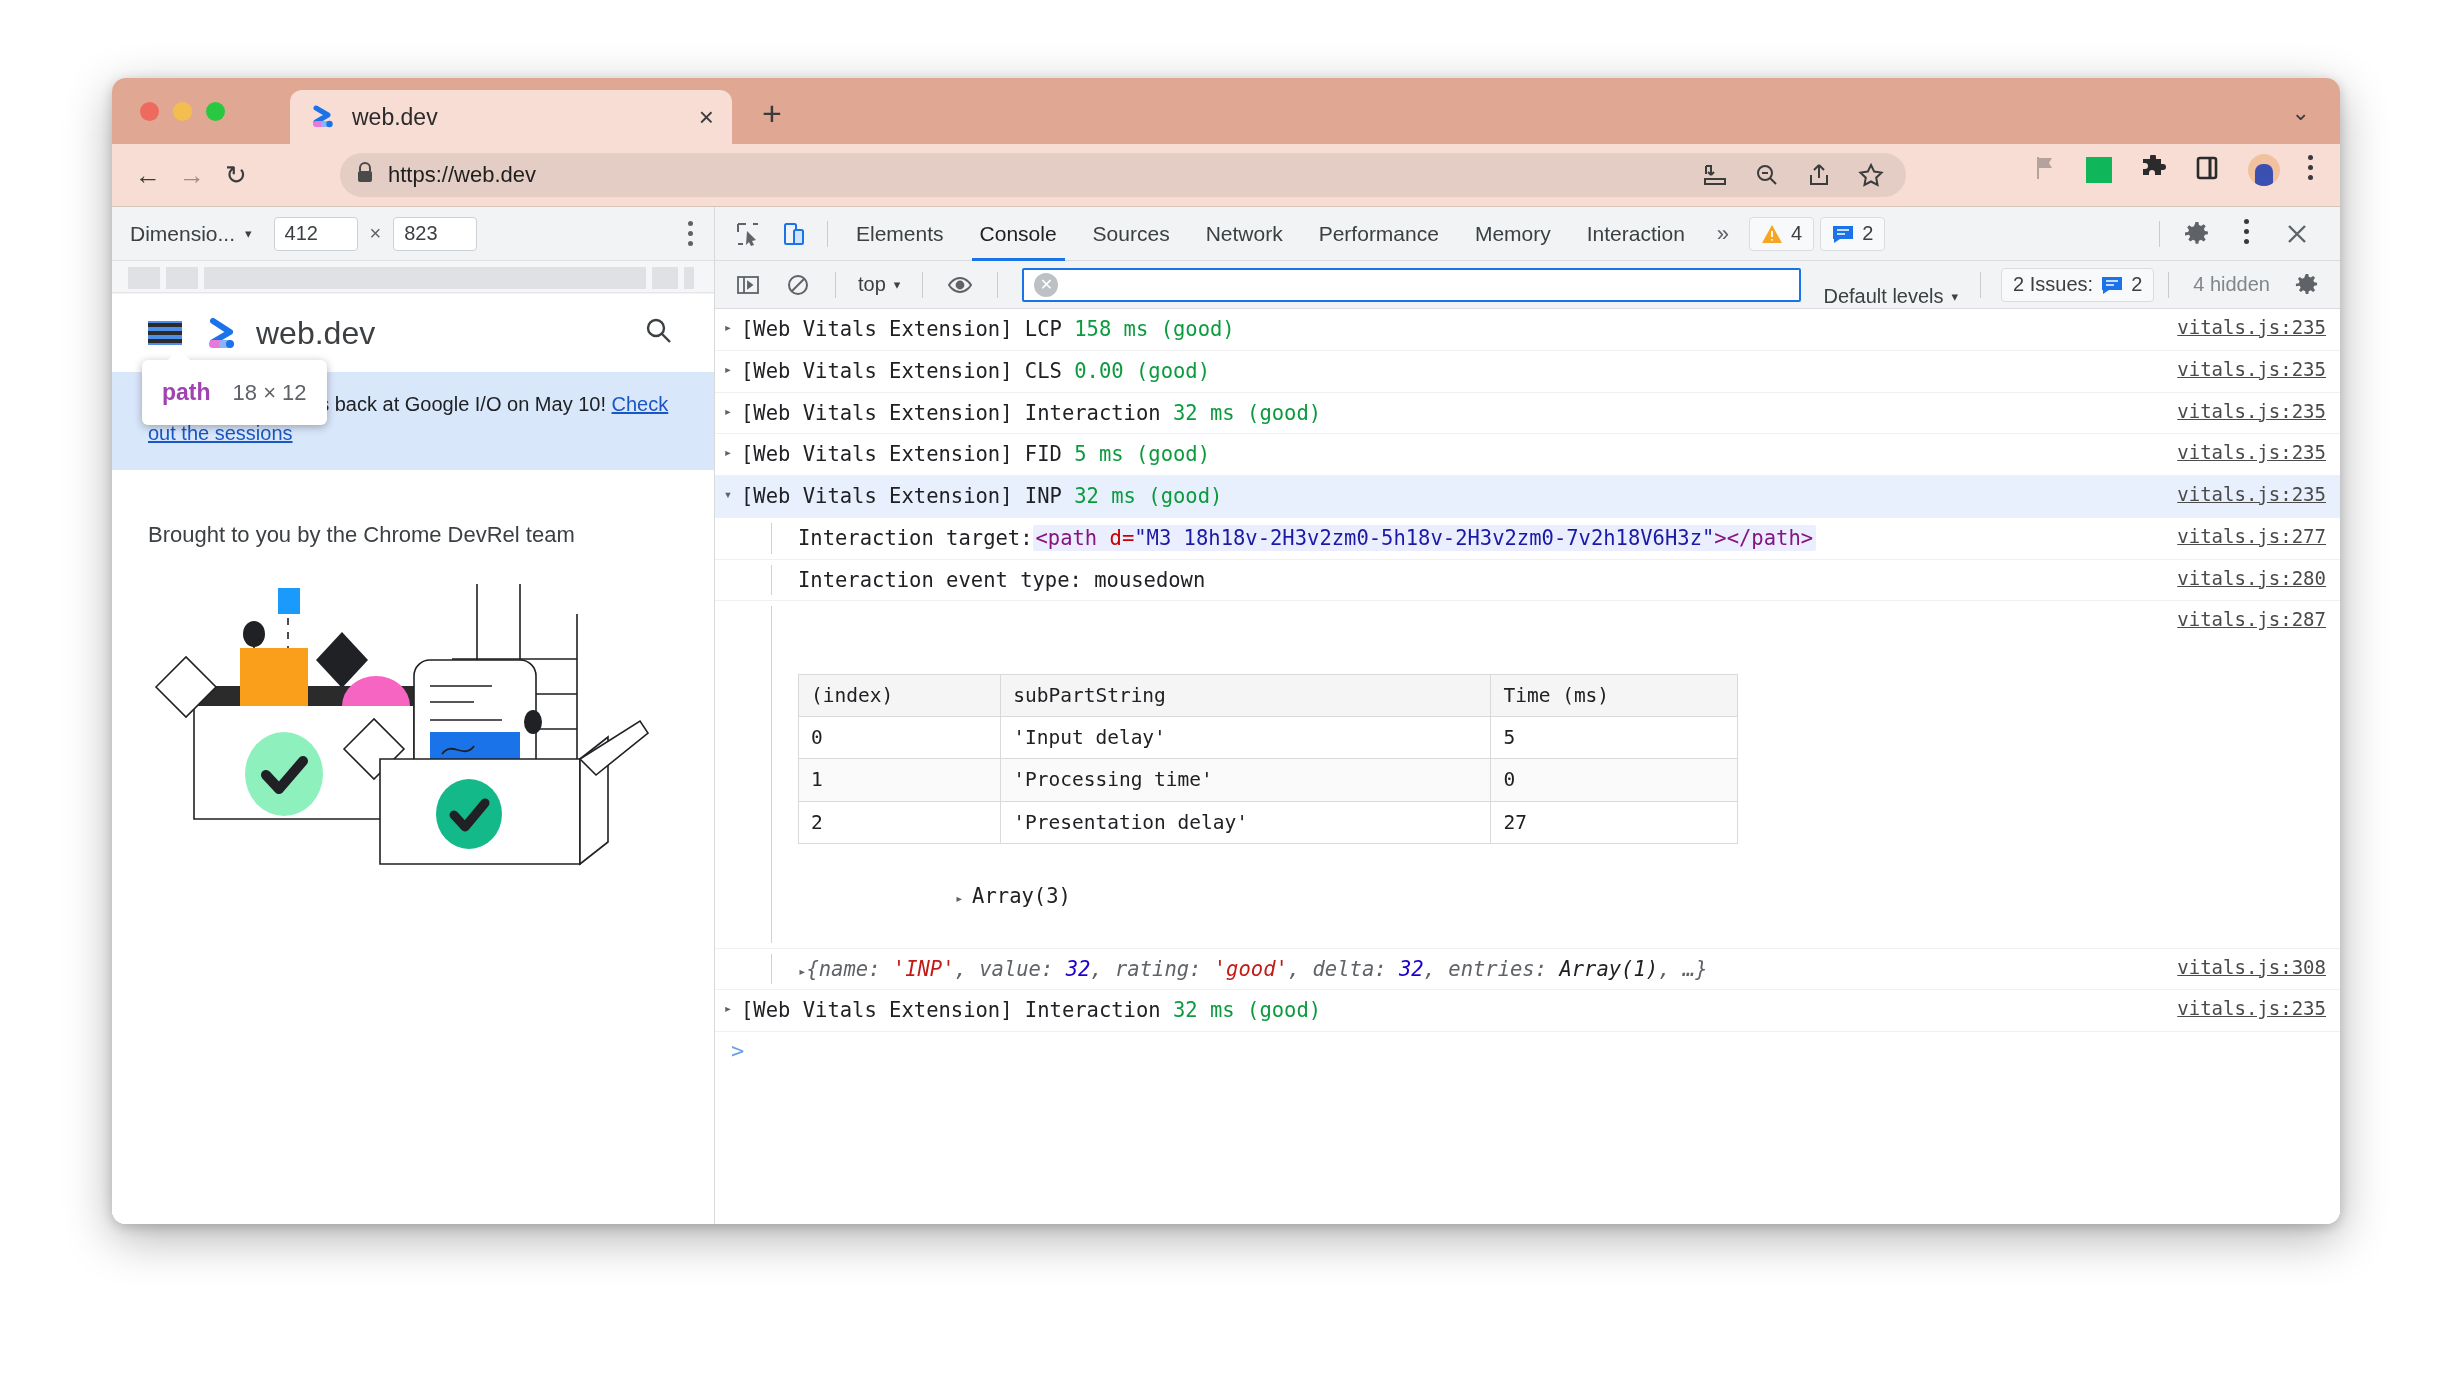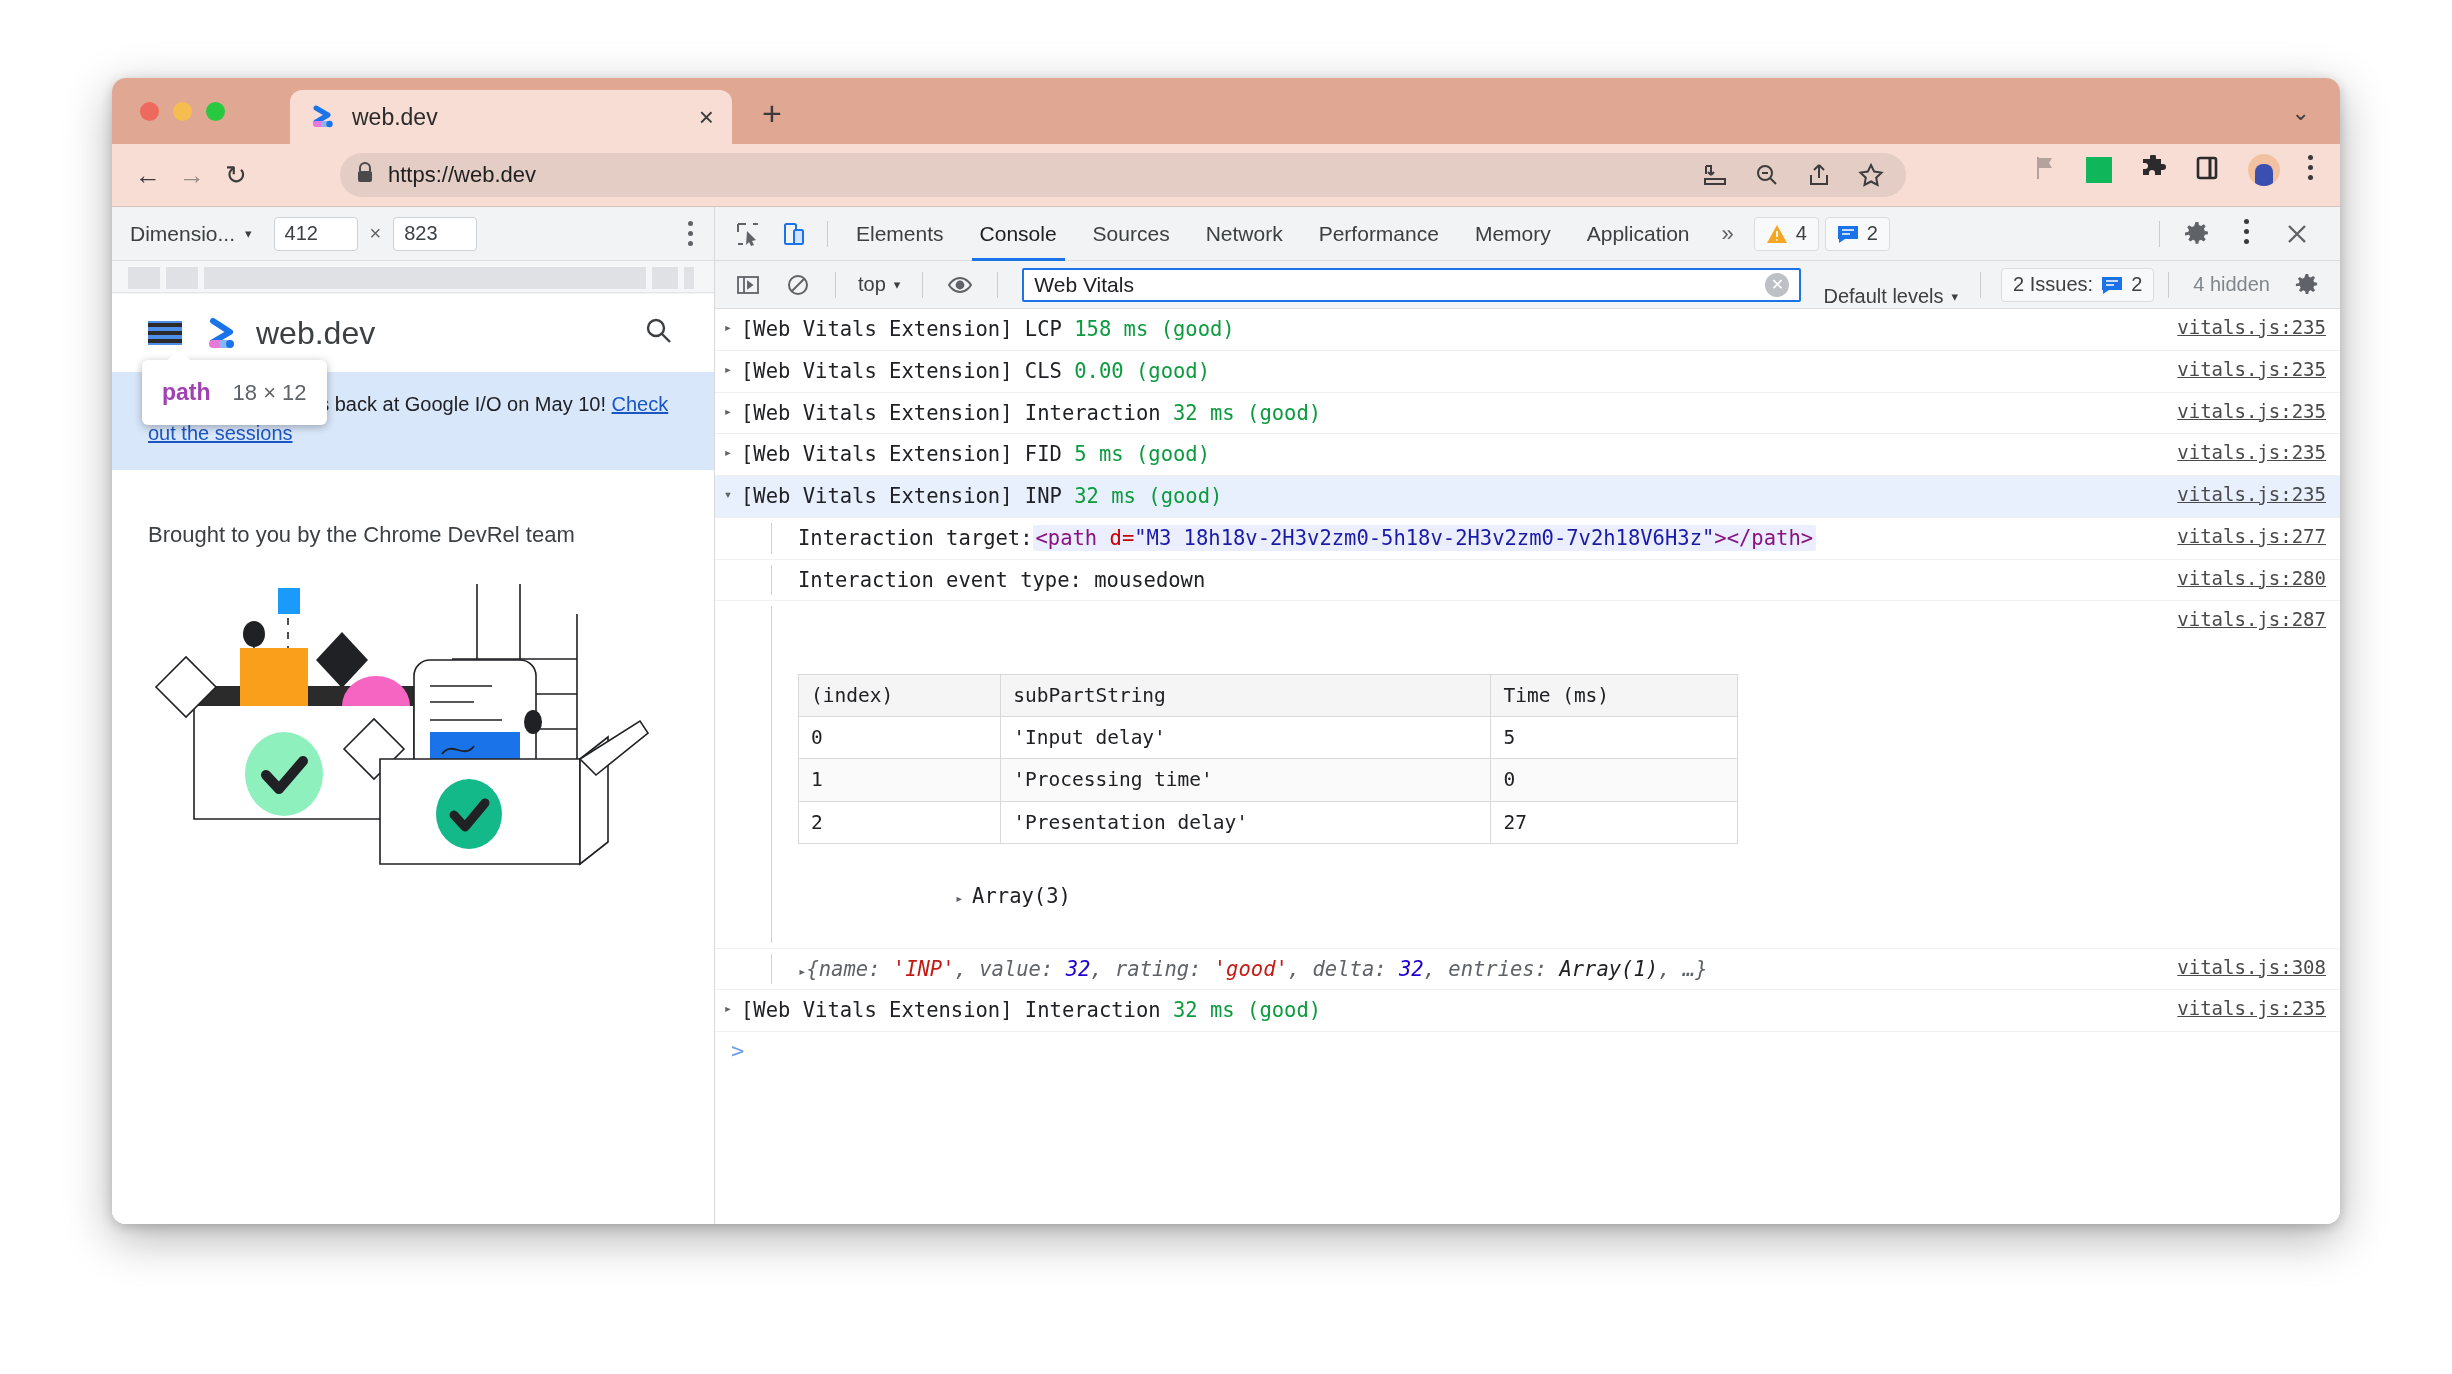--- a/index.html
+++ b/index.html
@@ -459,21 +459,21 @@
             </svg>
         </span>
         <span class="vsep"></span>
 
         <span class="dt-tab">Elements</span>
         <span class="dt-tab active">Console</span>
         <span class="dt-tab">Sources</span>
         <span class="dt-tab">Network</span>
         <span class="dt-tab">Performance</span>
         <span class="dt-tab">Memory</span>
-        <span class="dt-tab">Application</span>
+        <span class="dt-tab">Interaction</span>
         <span class="dt-more">»</span>
 
         <span class="badge">
           <svg width="22" height="20" viewBox="0 0 22 20">
               <path d="M11 1l10 18H1z" fill="#f5a623"></path>
               <path d="M11 7v6M11 15.2v1.4" stroke="#fff" stroke-width="1.8"></path>
             </svg>
           <span>4</span>
         </span>
         <span class="badge">
@@ -529,21 +529,20 @@
         <span class="vsep"></span>
         <span class="dt-icobtn">
           <svg width="24" height="24" viewBox="0 0 24 24" fill="none" stroke="#5f6368" stroke-width="2">
               <path d="M1 12s4-7 11-7 11 7 11 7-4 7-11 7S1 12 1 12z"></path>
               <circle cx="12" cy="12" r="3.4" fill="#5f6368"></circle>
             </svg>
         </span>
         <span class="vsep"></span>
 
         <span class="filter-input">
-          <span class="filter-text">Web Vitals</span>
           <span class="filter-clear">✕</span>
         </span>
 
         <span class="levels">
           <span>Default levels</span>
           <span style="font-size:13px">▾</span>
         </span>
         <span class="vsep"></span>
         <span class="badge">
           <span>2 Issues:</span>

